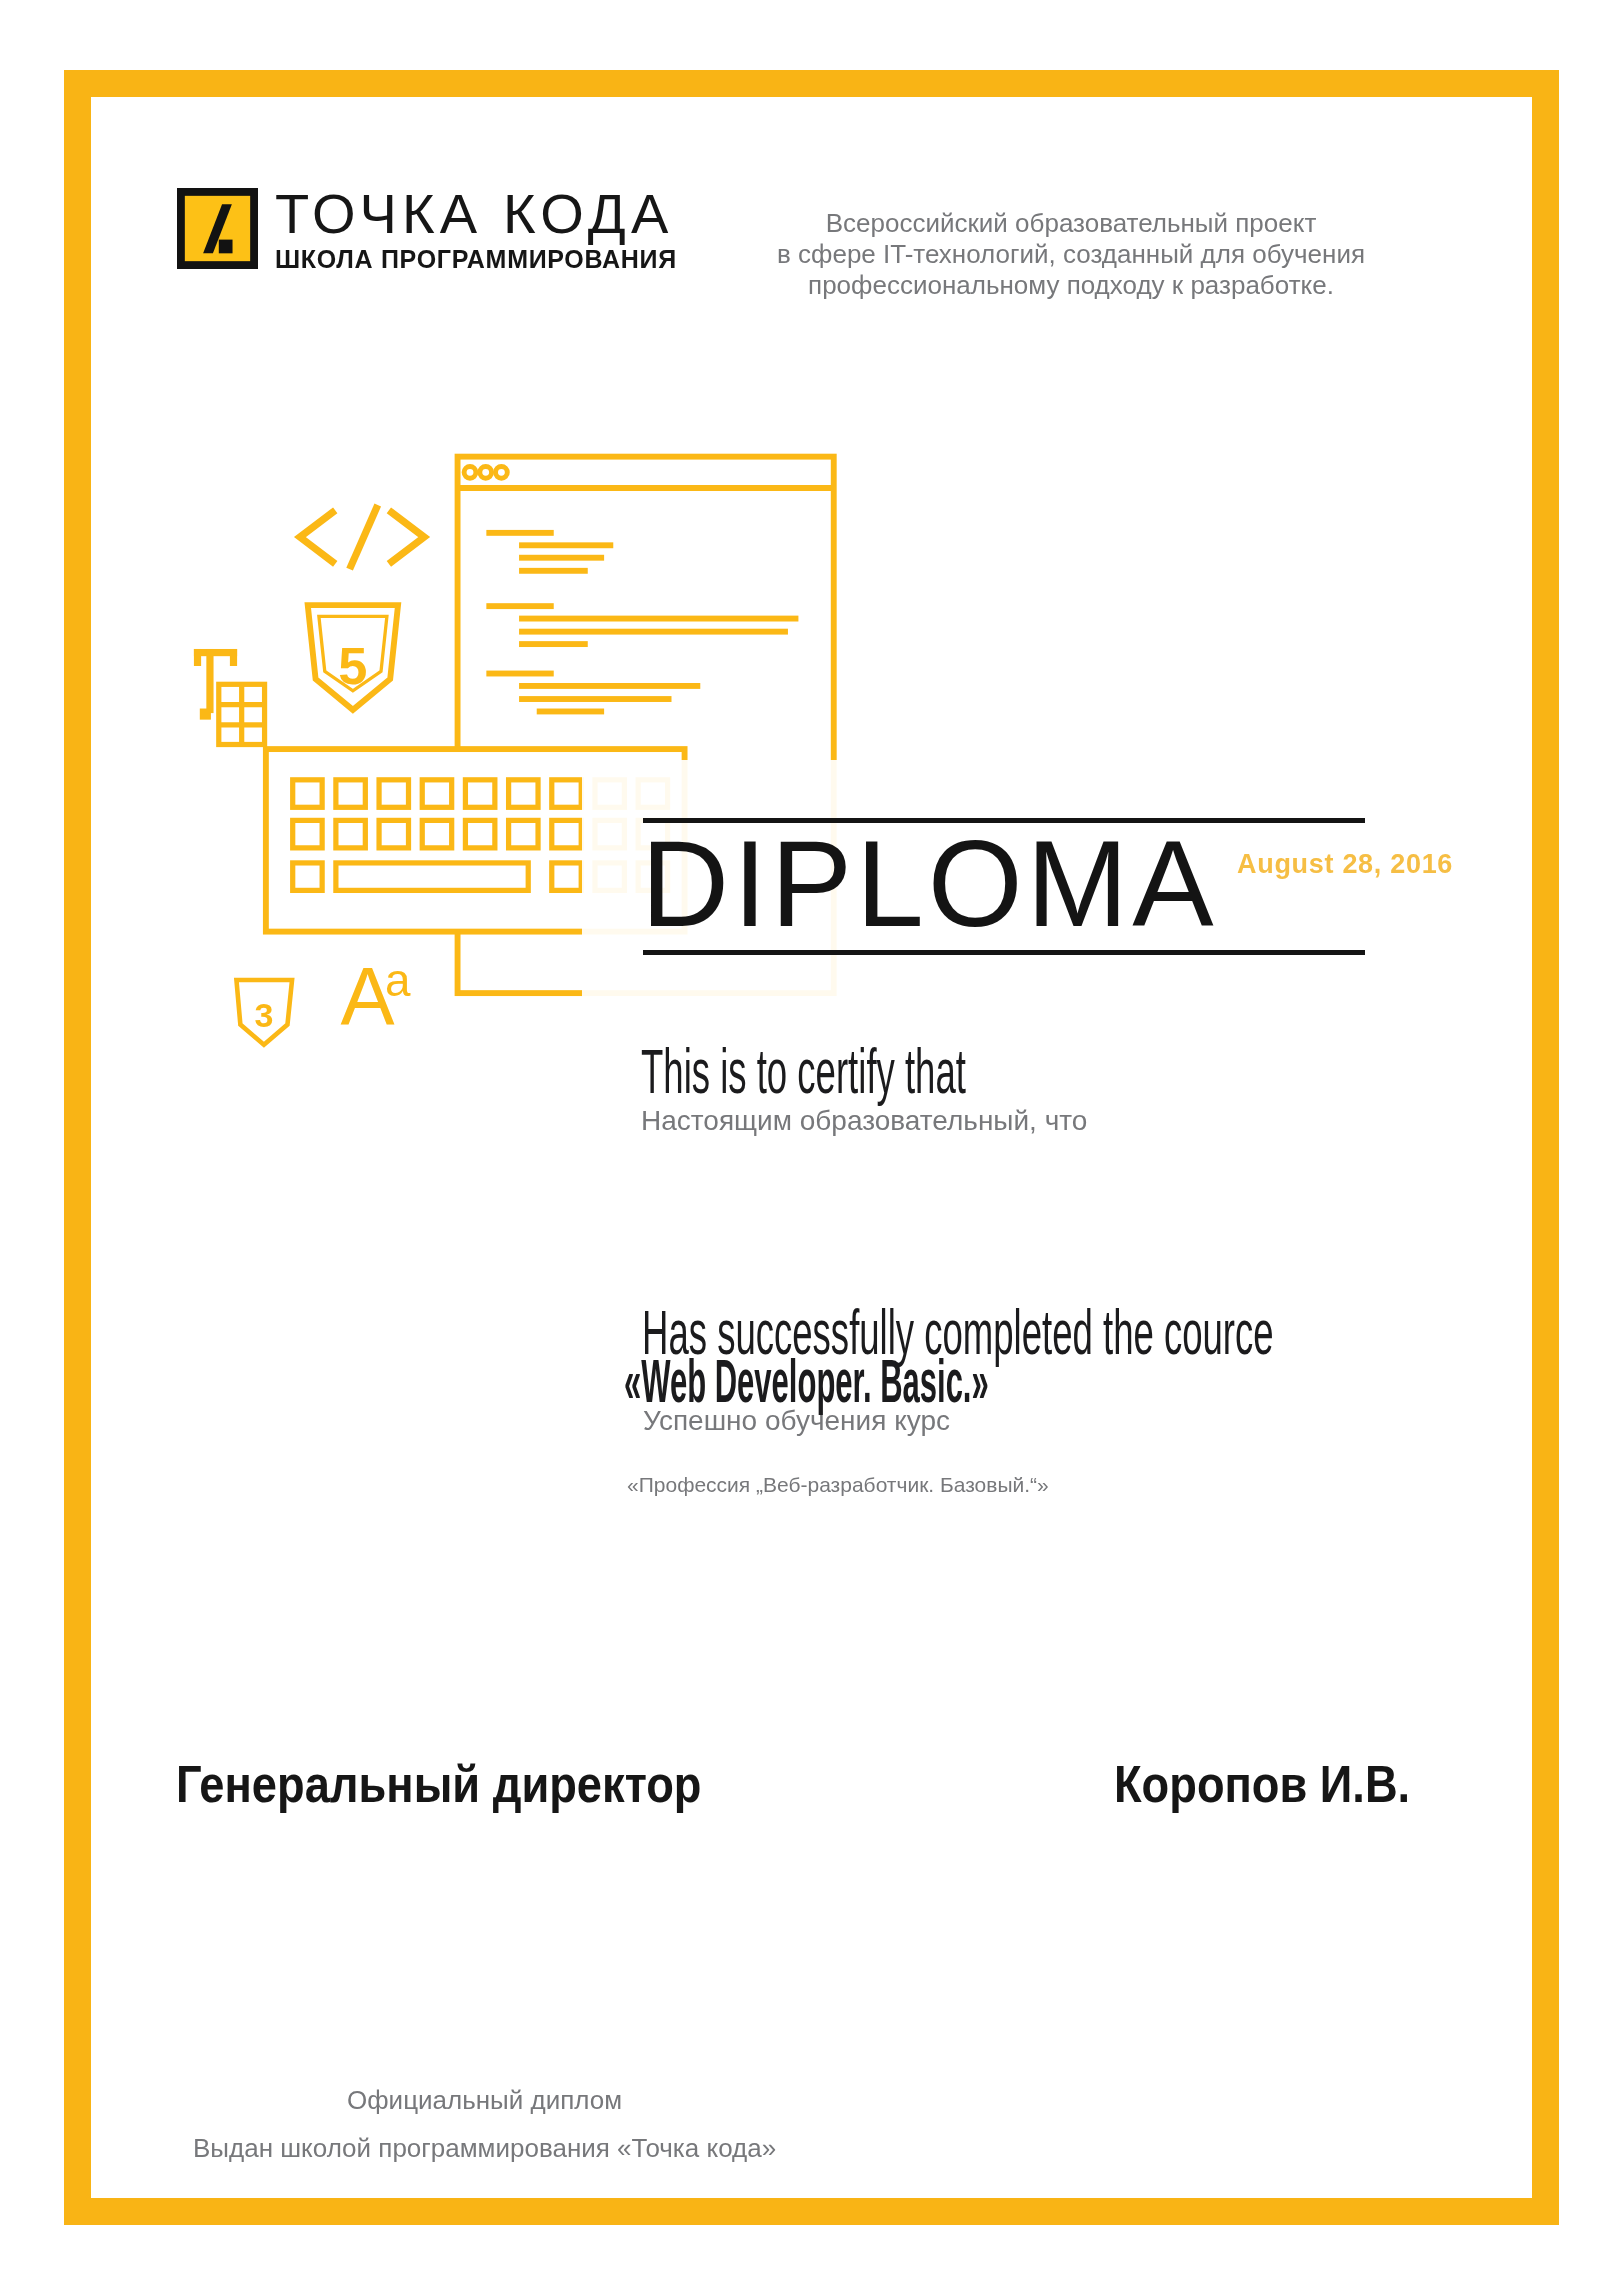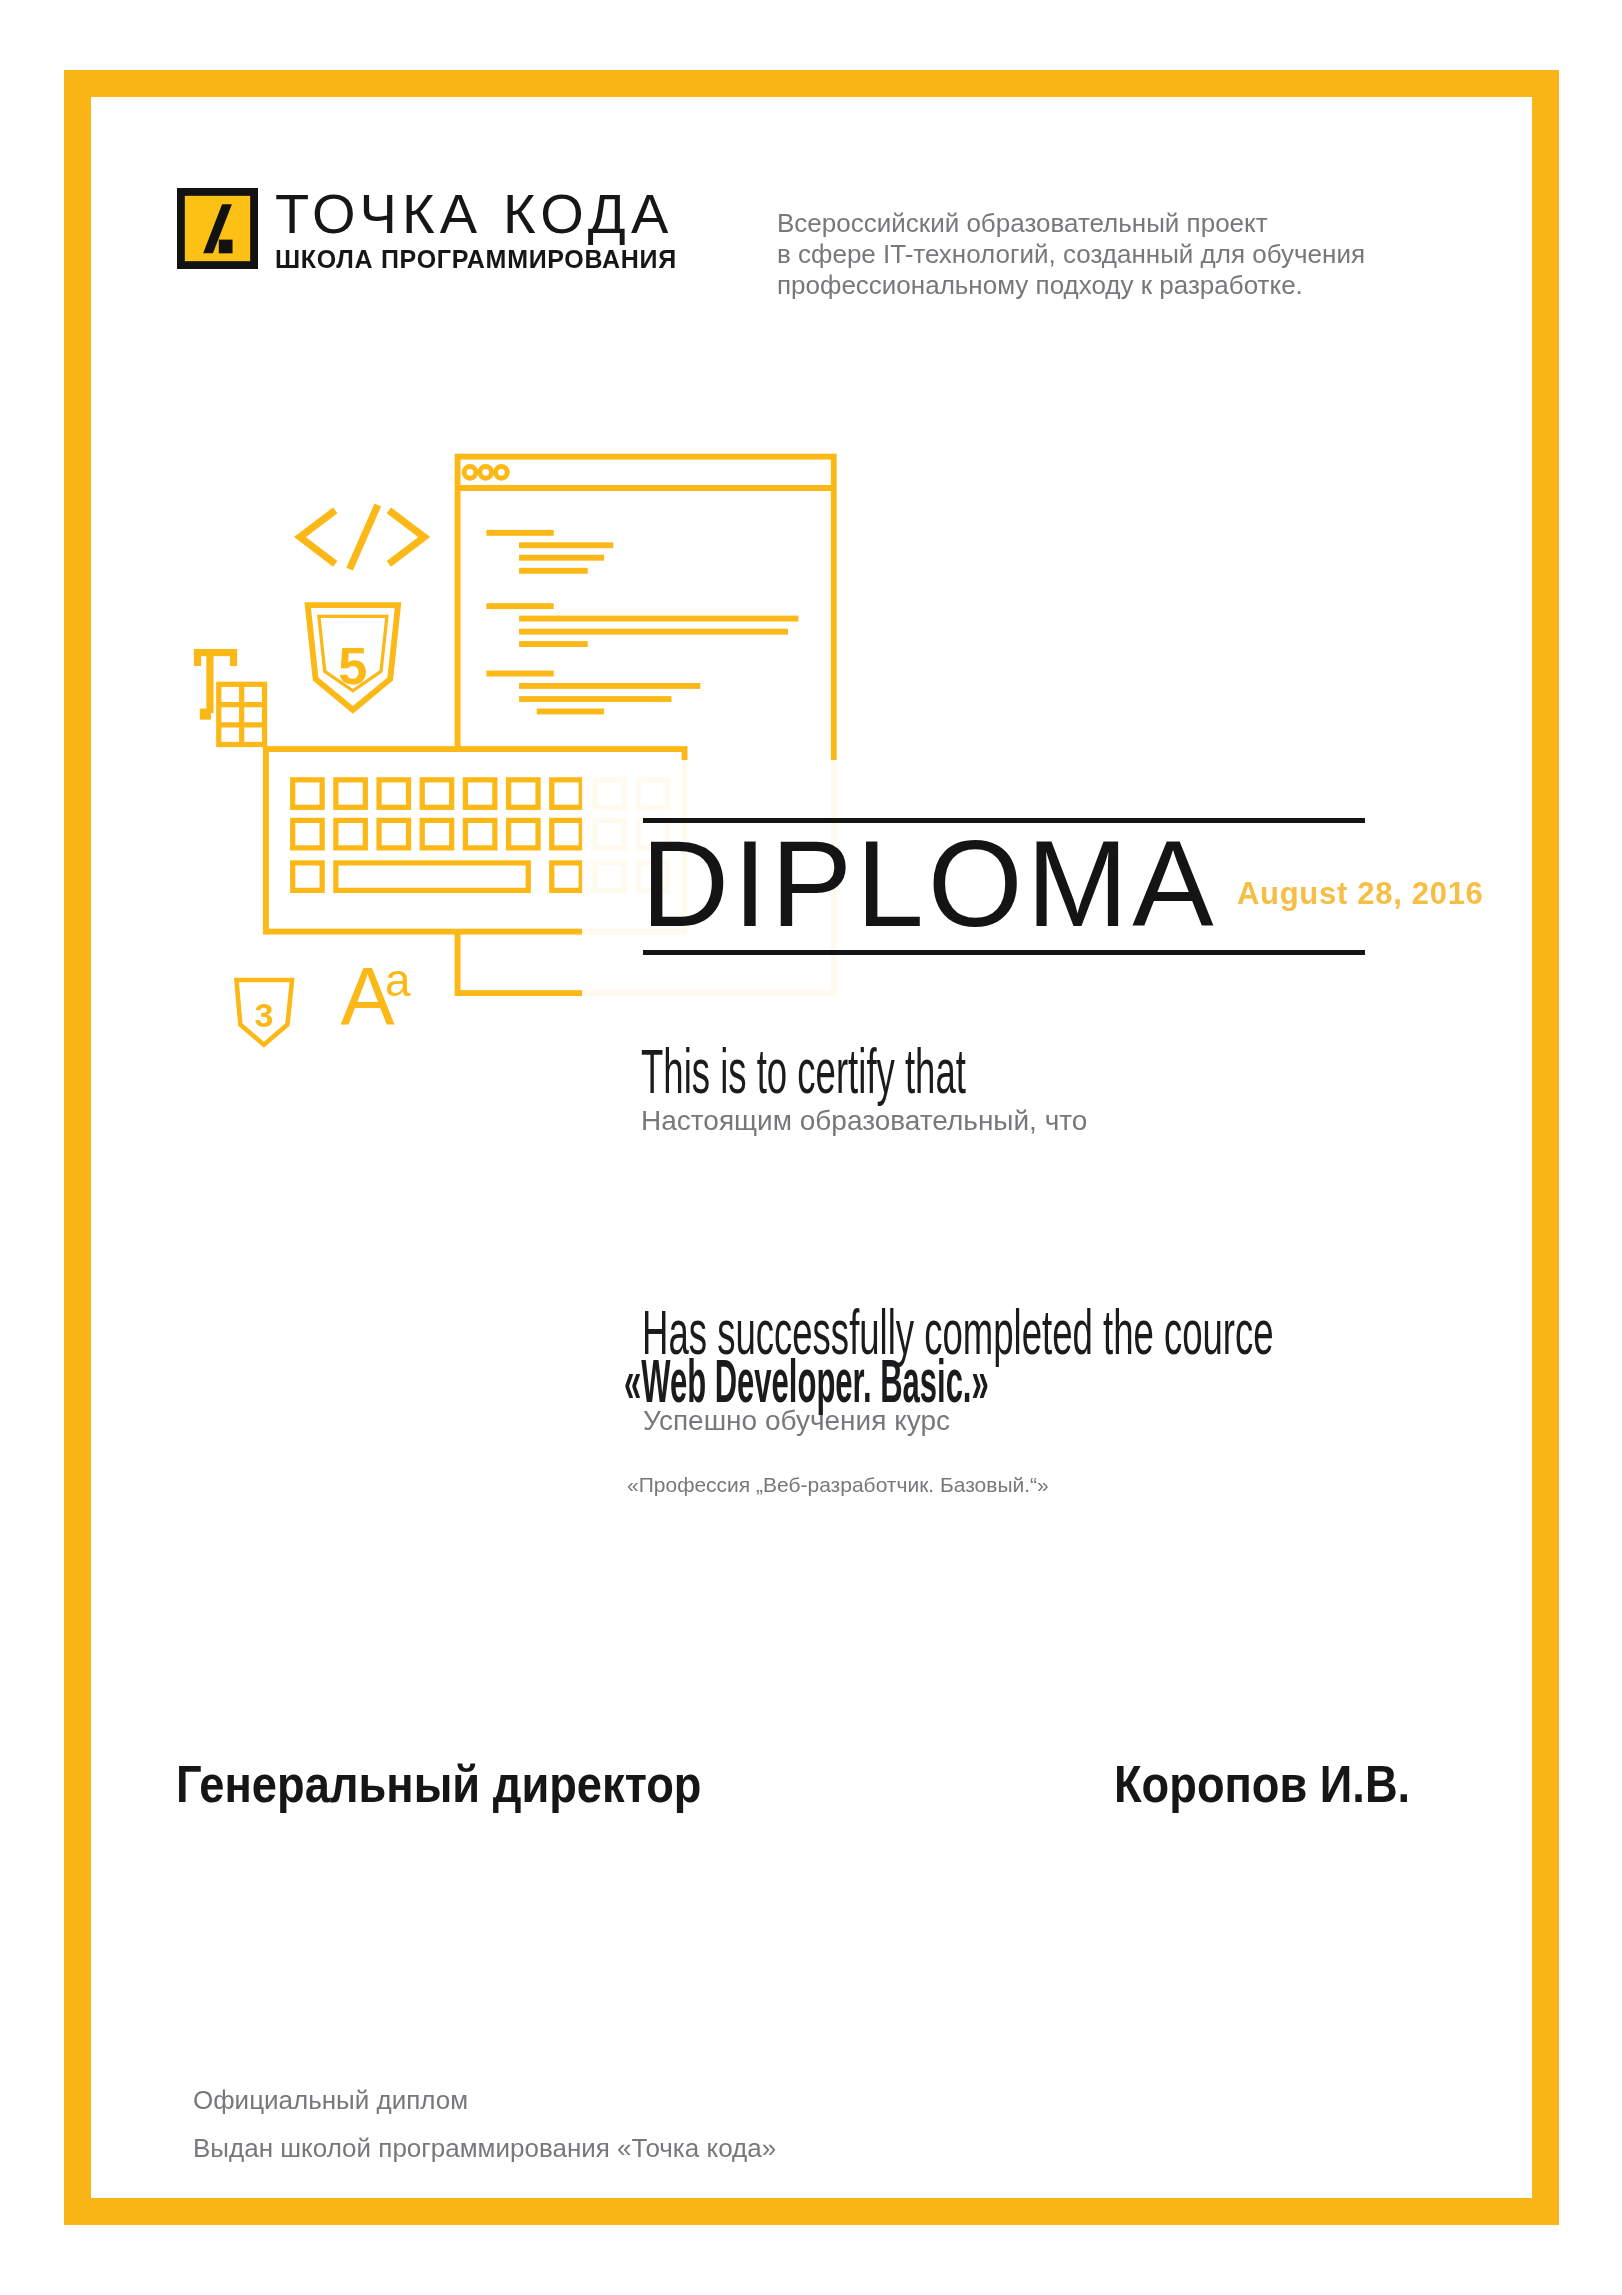--- a/index.html
+++ b/index.html
@@ -18,34 +18,34 @@
     left:64px;top:70px;width:1495px;height:2155px;
     border:27.5px solid var(--frame);
     z-index:0;
   }
   .z1{z-index:1;} .z2{z-index:2;} .z3{z-index:3;}
   .nowrap{white-space:nowrap;}
   .pre{white-space:pre-line;}
   .cx50{transform:scaleX(0.50);transform-origin:0 0;}
   .cx58{transform:scaleX(0.58);transform-origin:0 0;}
   .cx87{transform:scaleX(0.87);transform-origin:0 0;}
-  .gray{color:var(--gray);}
+  .gray{color:var(--gray);text-align:center;}
 
   .logo-title{left:275px;top:181px;font-size:56px;font-weight:400;letter-spacing:5.2px;color:#161616;}
   .logo-subtitle{left:275px;top:245px;font-size:25px;font-weight:700;letter-spacing:0.7px;color:#161616;text-align:center;}
   .intro{left:777px;top:208px;font-size:26px;line-height:31px;}
 
   .illustration{left:0;top:0;width:1623px;height:2295px;}
   .ghost-panel{left:582px;top:760px;width:916px;height:250px;background:rgba(255,255,255,0.93);}
 
   .rule{width:722px;height:4.6px;background:var(--dark);left:643px;}
   .rule-top{top:818px;}
   .rule-bottom{top:950px;}
   .diploma-title{left:641px;top:823px;font-size:122px;line-height:122px;letter-spacing:3.9px;color:var(--dark);}
-  .diploma-date{left:1237px;top:849px;font-size:31px;font-weight:700;color:var(--date);letter-spacing:0.7px;margin-top:27px;}
+  .diploma-date{left:1237px;top:849px;font-size:27px;font-weight:700;color:var(--date);letter-spacing:0.7px;}
 
   .certify-en{left:641px;top:1035px;font-size:63px;color:#1B1B1D;}
   .certify-ru{left:641px;top:1105px;font-size:28px;}
 
   .completed-en{left:642px;top:1296px;font-size:63px;color:#1B1B1D;}
   .course-name{left:624px;top:1345px;font-size:62px;font-weight:700;color:#1B1B1D;}
   .completed-ru1{left:643px;top:1405px;font-size:28px;}
   .completed-ru2{left:627px;top:1473px;font-size:21px;}
 
   .director-label{left:176px;top:1754px;font-size:52px;font-weight:700;color:#161616;}

